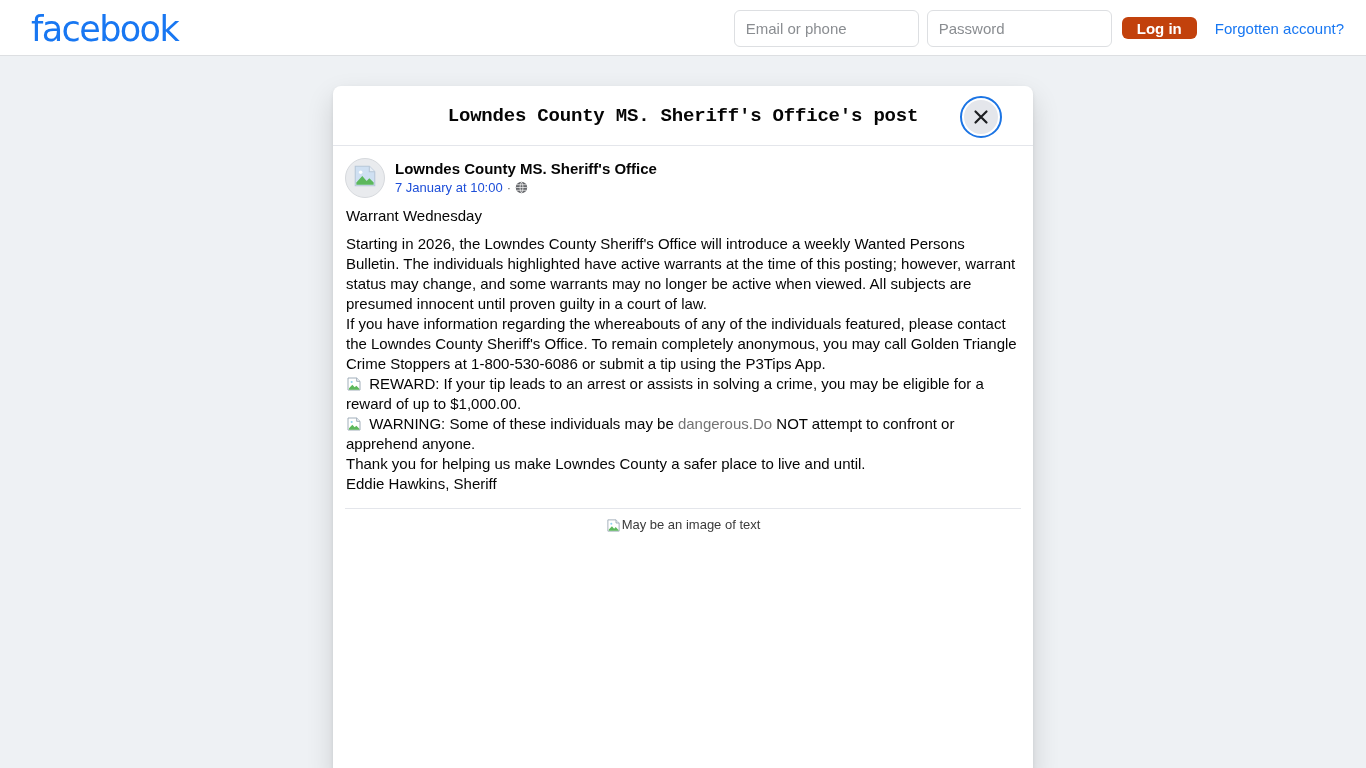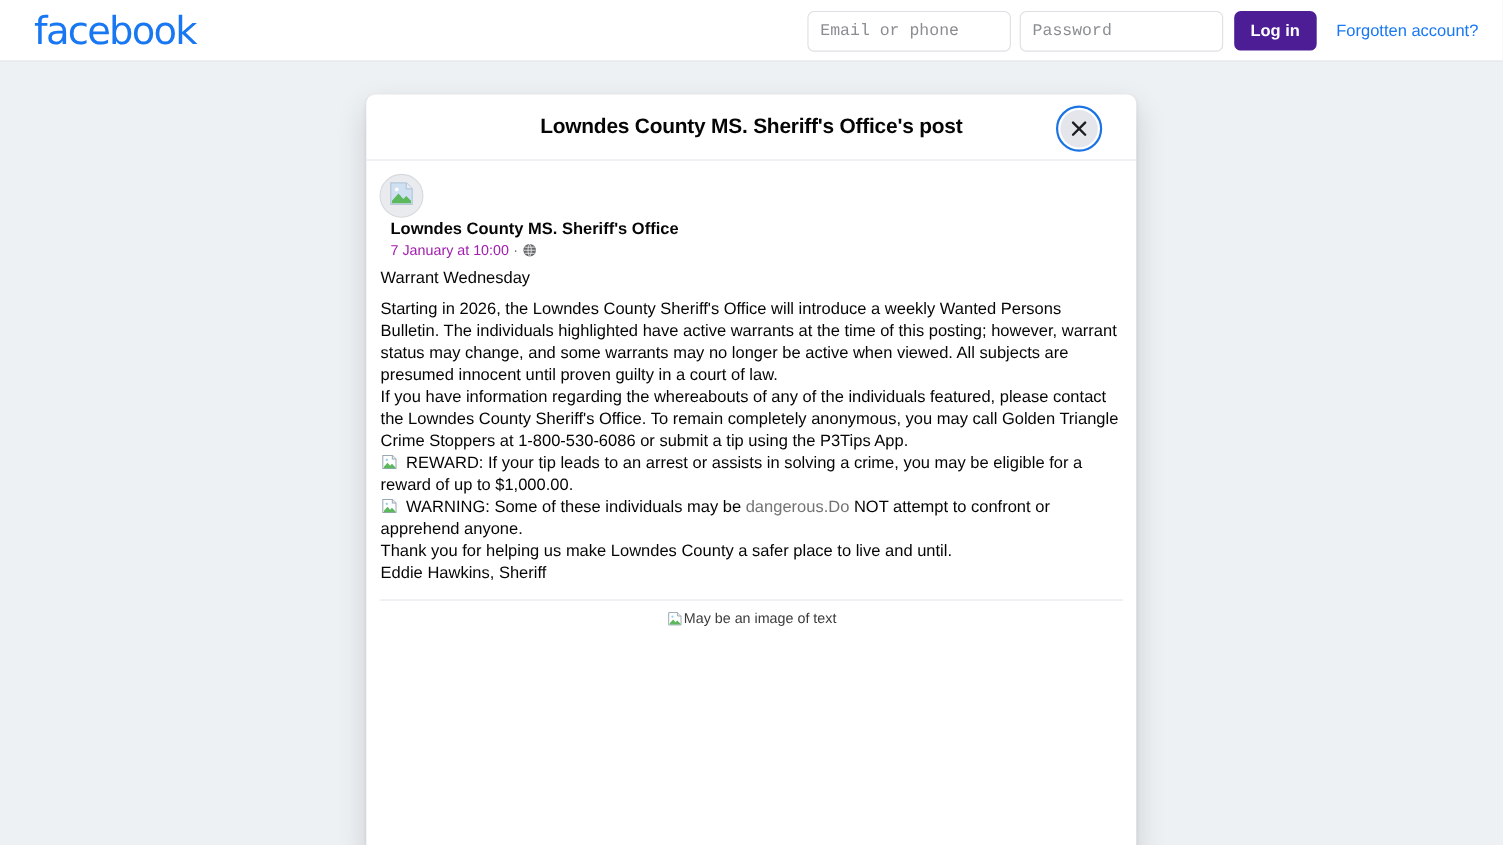--- a/index.html
+++ b/index.html
@@ -33,31 +33,31 @@
     position: absolute; right: 10px; top: 0;
     height: 56px;
     display: flex; align-items: center; gap: 8px;
   }
   .login-input {
     width: 185px; height: 37px;
     border: 1px solid #dddfe2;
     border-radius: 6px;
     background: #fff;
     padding: 0 11px;
-    font-family: Liberation Mono, monospace;
+    font-family: Liberation Sans, sans-serif;
     font-size: 15px;
     color: #6d28d9;
     outline: none;
   }
   .login-input::placeholder { color: #8a8d91; font-size: 15px; }
   .login-btn {
-    height: 36px;
+    height: 22px;
     min-width: 67px;
     padding: 0 15px;
-    background: #4c1d95;
+    background: #c2410c;
     border: none;
     border-radius: 6px;
     color: #fff;
     font-family: "Liberation Sans", sans-serif;
     font-size: 15px;
     font-weight: 700;
     cursor: pointer;
     margin-left: 2px;
   }
   .forgot-link {
@@ -79,21 +79,21 @@
     box-shadow: 0 12px 28px rgba(0,0,0,0.14), 0 2px 4px rgba(0,0,0,0.08);
     overflow: hidden;
   }
   .modal-header {
     position: relative;
     height: 60px;
     border-bottom: 1px solid #e4e6eb;
     display: flex; align-items: center; justify-content: center;
   }
   .modal-title {
-    font-family: Liberation Sans, sans-serif;
+    font-family: Liberation Mono, monospace;
     font-size: 19px;
     font-weight: 700;
     color: #050505;
     letter-spacing: -0.2px;
   }
   .close-btn {
     position: absolute;
     right: 35px; top: 14px;
     width: 34px; height: 34px;
     border-radius: 50%;
@@ -105,21 +105,20 @@
     outline-offset: 2px;
   }
   .close-btn svg { display: block; }
 
   
   .post-body { padding: 12px 12px 0 12px; }
   .post-head {
     display: flex; align-items: flex-start;
     padding: 0 0 0 0;
     margin-bottom: 8px;
-    flex-direction: column;
   }
   .avatar {
     width: 40px; height: 40px;
     border-radius: 50%;
     flex: 0 0 40px;
     overflow: hidden;
     background: #e9ebee;
     display: flex; align-items: center; justify-content: center;
     border: 1px solid #d6d9dd;
   }
@@ -132,21 +131,21 @@
     line-height: 19px;
     cursor: pointer;
   }
   .post-time-row {
     display: flex; align-items: center; gap: 4px;
     margin-top: 2px;
   }
   .post-time {
     font-family: "Liberation Sans", sans-serif;
     font-size: 13px;
-    color: #a21caf;
+    color: #1d4ed8;
     cursor: pointer;
   }
   .dot-sep { font-size: 13px; color: #65676B; }
 
   .post-text {
     font-family: "Liberation Sans", sans-serif;
     font-size: 15px;
     line-height: 20px;
     color: #050505;
     padding: 0 1px;

